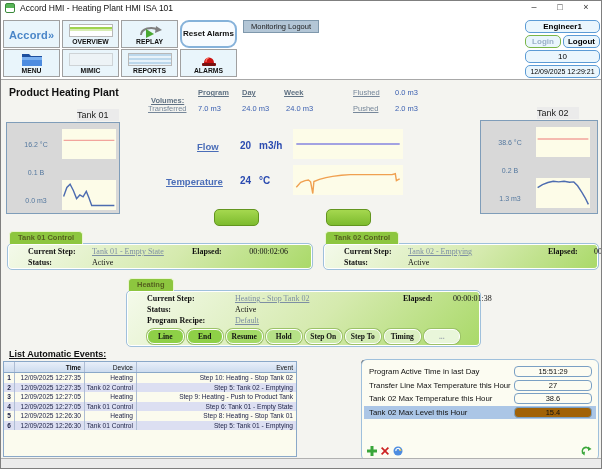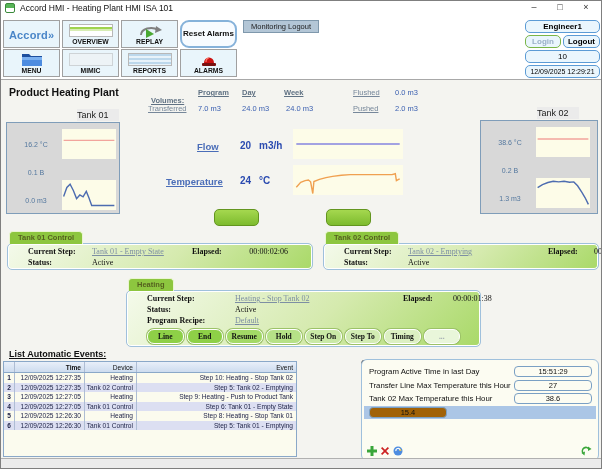--- a/index.html
+++ b/index.html
@@ -376,20 +376,21 @@
       </div>
       <div class="q-row">
         <span class="q-label">Transfer Line Max Temperature this Hour</span>
         <span class="q-value">27</span>
       </div>
       <div class="q-row">
         <span class="q-label">Tank 02 Max Temperature this Hour</span>
         <span class="q-value">38.6</span>
       </div>
       <div class="q-row q-selected">
+        <span class="q-label">Tank 02 Max Level this Hour</span>
         <span class="q-value">15.4</span>
       </div>
       <div class="q-icons">
         <svg class="q-icon" viewBox="0 0 10 10">
             <path d="M3.5 0h3v3.5H10v3H6.5V10h-3V6.5H0v-3h3.5z" fill="#3aa63a"></path>
           </svg>
         <svg class="q-icon" viewBox="0 0 10 10">
             <path d="M1 2.2 2.2 1 5 3.8 7.8 1 9 2.2 6.2 5 9 7.8 7.8 9 5 6.2 2.2 9 1 7.8 3.8 5z" fill="#cc2222"></path>
           </svg>
         <svg class="q-icon" viewBox="0 0 10 10">

